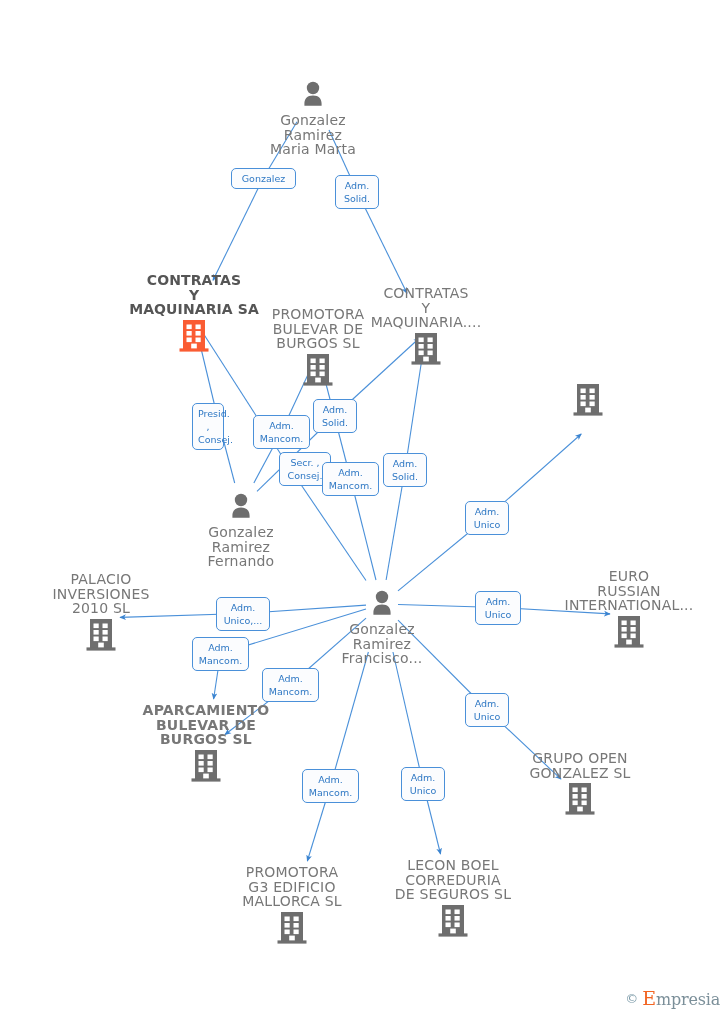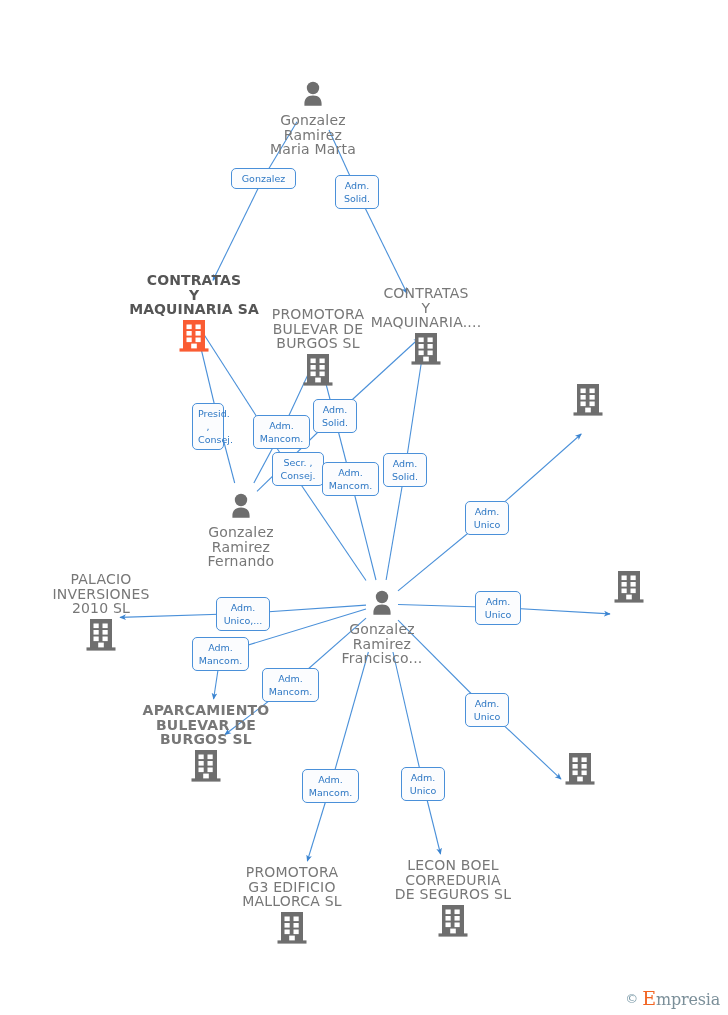--- a/index.html
+++ b/index.html
@@ -235,20 +235,23 @@
             <rect x="9.5" y="13" width="5.2" height="4.6" fill="#ffffff"></rect>
             <rect x="9.5" y="19.5" width="5.2" height="4.6" fill="#ffffff"></rect>
             <rect x="18.5" y="6.5" width="5.2" height="4.6" fill="#ffffff"></rect>
             <rect x="18.5" y="13" width="5.2" height="4.6" fill="#ffffff"></rect>
             <rect x="18.5" y="19.5" width="5.2" height="4.6" fill="#ffffff"></rect>
             <rect x="14.2" y="25.6" width="5.6" height="5.4" fill="#ffffff"></rect>
             <rect x="2.5" y="30.4" width="29" height="3.2" fill="#6e6e6e"></rect>
           </svg></span>
       </div>
       <div class="node company" style="left: 629px; top: 569px;">
+        <div class="label">EURO
+RUSSIAN
+INTERNATIONAL...</div>
         <span class="glyph"><svg width="34" height="36" viewBox="0 0 34 36">
             <rect x="6" y="2" width="22" height="29" fill="#6e6e6e"></rect>
             <rect x="9.5" y="6.5" width="5.2" height="4.6" fill="#ffffff"></rect>
             <rect x="9.5" y="13" width="5.2" height="4.6" fill="#ffffff"></rect>
             <rect x="9.5" y="19.5" width="5.2" height="4.6" fill="#ffffff"></rect>
             <rect x="18.5" y="6.5" width="5.2" height="4.6" fill="#ffffff"></rect>
             <rect x="18.5" y="13" width="5.2" height="4.6" fill="#ffffff"></rect>
             <rect x="18.5" y="19.5" width="5.2" height="4.6" fill="#ffffff"></rect>
             <rect x="14.2" y="25.6" width="5.6" height="5.4" fill="#ffffff"></rect>
             <rect x="2.5" y="30.4" width="29" height="3.2" fill="#6e6e6e"></rect>
@@ -264,20 +267,22 @@
             <rect x="9.5" y="13" width="5.2" height="4.6" fill="#ffffff"></rect>
             <rect x="9.5" y="19.5" width="5.2" height="4.6" fill="#ffffff"></rect>
             <rect x="18.5" y="6.5" width="5.2" height="4.6" fill="#ffffff"></rect>
             <rect x="18.5" y="13" width="5.2" height="4.6" fill="#ffffff"></rect>
             <rect x="18.5" y="19.5" width="5.2" height="4.6" fill="#ffffff"></rect>
             <rect x="14.2" y="25.6" width="5.6" height="5.4" fill="#ffffff"></rect>
             <rect x="2.5" y="30.4" width="29" height="3.2" fill="#6e6e6e"></rect>
           </svg></span>
       </div>
       <div class="node company" style="left: 580px; top: 751px;">
+        <div class="label">GRUPO OPEN
+GONZALEZ SL</div>
         <span class="glyph"><svg width="34" height="36" viewBox="0 0 34 36">
             <rect x="6" y="2" width="22" height="29" fill="#6e6e6e"></rect>
             <rect x="9.5" y="6.5" width="5.2" height="4.6" fill="#ffffff"></rect>
             <rect x="9.5" y="13" width="5.2" height="4.6" fill="#ffffff"></rect>
             <rect x="9.5" y="19.5" width="5.2" height="4.6" fill="#ffffff"></rect>
             <rect x="18.5" y="6.5" width="5.2" height="4.6" fill="#ffffff"></rect>
             <rect x="18.5" y="13" width="5.2" height="4.6" fill="#ffffff"></rect>
             <rect x="18.5" y="19.5" width="5.2" height="4.6" fill="#ffffff"></rect>
             <rect x="14.2" y="25.6" width="5.6" height="5.4" fill="#ffffff"></rect>
             <rect x="2.5" y="30.4" width="29" height="3.2" fill="#6e6e6e"></rect>
@@ -319,21 +324,21 @@
   <div id="roles">
       <div class="rolebox" style="left: 231px; top: 168px; width: 65px; min-height: 19px;">Gonzalez</div>
       <div class="rolebox" style="left: 335px; top: 175px; width: 44px; min-height: 33px;">Adm.
 Solid.</div>
       <div class="rolebox" style="left: 192px; top: 403px; width: 32px; min-height: 33px;">Presid. ,
 Consej.</div>
       <div class="rolebox" style="left: 253px; top: 415px; width: 57px; min-height: 33px;">Adm.
 Mancom.</div>
       <div class="rolebox" style="left: 313px; top: 399px; width: 44px; min-height: 33px;">Adm.
 Solid.</div>
-      <div class="rolebox" style="left: 272px; top: 452px; width: 52px; min-height: 33px;">Secr. ,
+      <div class="rolebox" style="left: 279px; top: 452px; width: 52px; min-height: 33px;">Secr. ,
 Consej.</div>
       <div class="rolebox" style="left: 322px; top: 462px; width: 57px; min-height: 33px;">Adm.
 Mancom.</div>
       <div class="rolebox" style="left: 383px; top: 453px; width: 44px; min-height: 33px;">Adm.
 Solid.</div>
       <div class="rolebox" style="left: 465px; top: 501px; width: 44px; min-height: 33px;">Adm.
 Unico</div>
       <div class="rolebox" style="left: 216px; top: 597px; width: 54px; min-height: 33px;">Adm.
 Unico,...</div>
       <div class="rolebox" style="left: 475px; top: 591px; width: 46px; min-height: 33px;">Adm.

